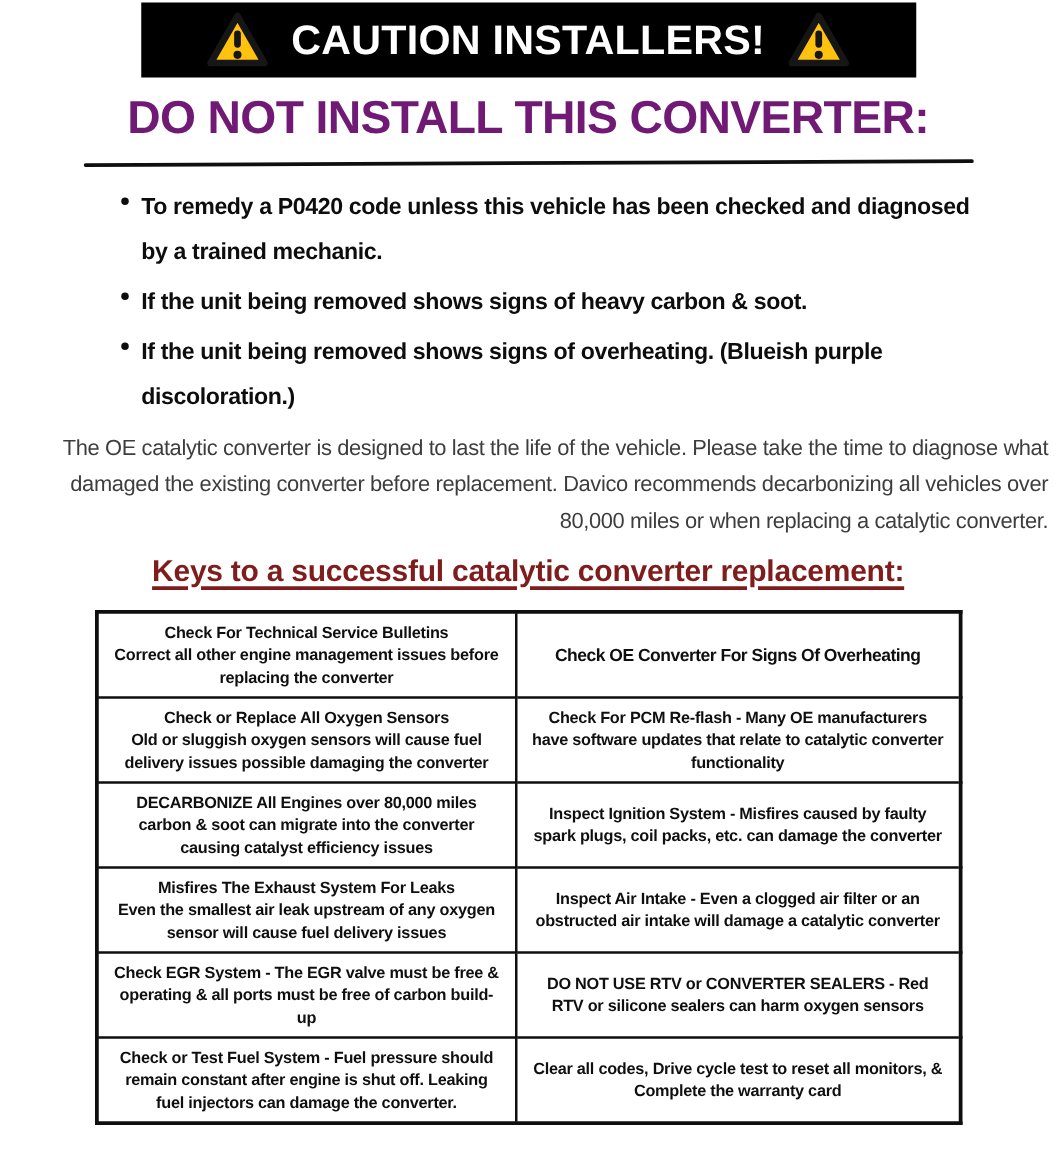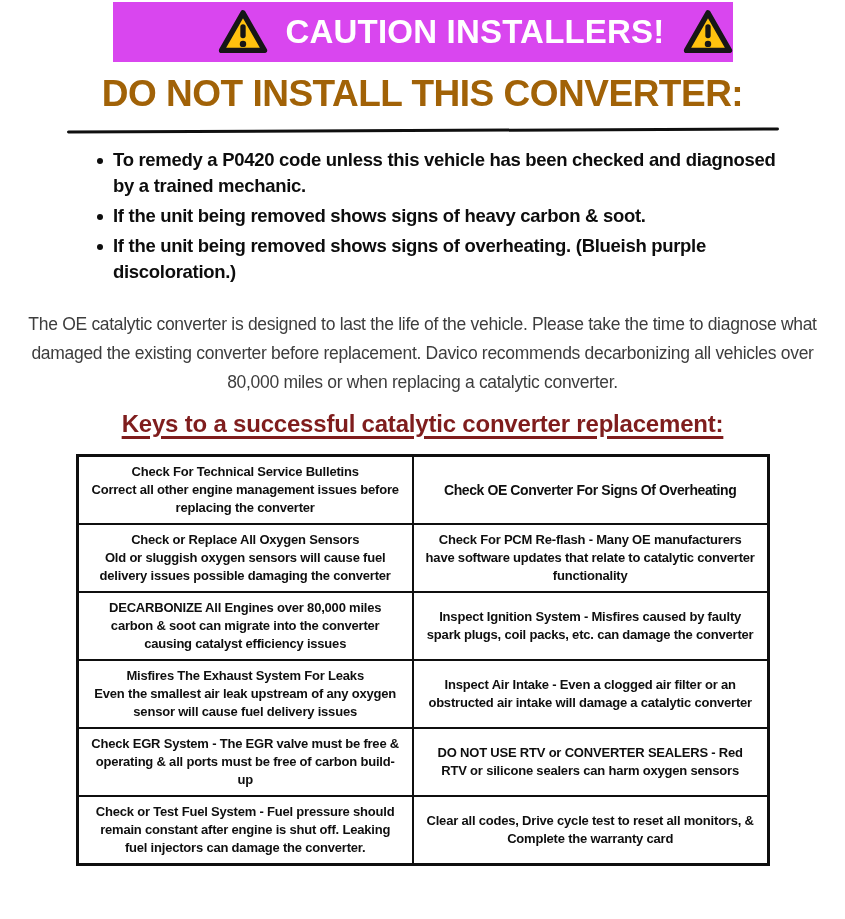--- a/index.html
+++ b/index.html
@@ -12,43 +12,43 @@
     color: #0e0e0e;
     overflow: hidden;
   }
   .page { width: 845px; height: 919px; position: relative; }
 
   
   .banner {
     width: 620px;
     height: 60px;
     margin: 2px auto 0;
-    background: #d946ef;
+    background: #000000;
     display: flex;
     align-items: center;
-    justify-content: flex-end;
+    justify-content: center;
     gap: 18px;
   }
   .banner-text {
     color: #ffffff;
     font-weight: 700;
     font-size: 33px;
     letter-spacing: 0.2px;
     white-space: nowrap;
   }
   .tri { display: block; }
   .tri svg { width: 50px; height: 46px; display: block; }
 
   
   .main-heading {
     margin: 10px 0 0;
     text-align: center;
     font-size: 37px;
     font-weight: 700;
-    color: #a16207;
+    color: #701a75;
     letter-spacing: -0.5px;
     line-height: 1.18;
   }
 
   .divider {
     width: 712px;
     height: 3px;
     background: #0f0f0f;
     margin: 13px auto 0;
     transform: rotate(-0.25deg);
@@ -61,40 +61,40 @@
     padding: 0;
     width: 685px;
     list-style: none;
   }
   .bullets li {
     position: relative;
     padding-left: 18px;
     font-weight: 700;
     font-size: 18.5px;
     letter-spacing: -0.3px;
-    line-height: 26px;
+    line-height: 36px;
     color: #0d0d0d;
     margin-bottom: 4px;
   }
   .bullets li::before {
     content: "";
     position: absolute;
     left: 2px;
     top: 11px;
     width: 6px;
     height: 6px;
     border-radius: 50%;
     background: #0d0d0d;
   }
 
   
   .para {
     width: 832px;
-    margin: 25px auto 0;
-    text-align: center;
+    margin: 9px auto 0;
+    text-align: right;
     font-size: 17.5px;
     letter-spacing: -0.3px;
     line-height: 29px;
     font-weight: 400;
     color: #3d3d3d;
   }
 
   
   .keys-heading {
     margin: 13px 0 0;

